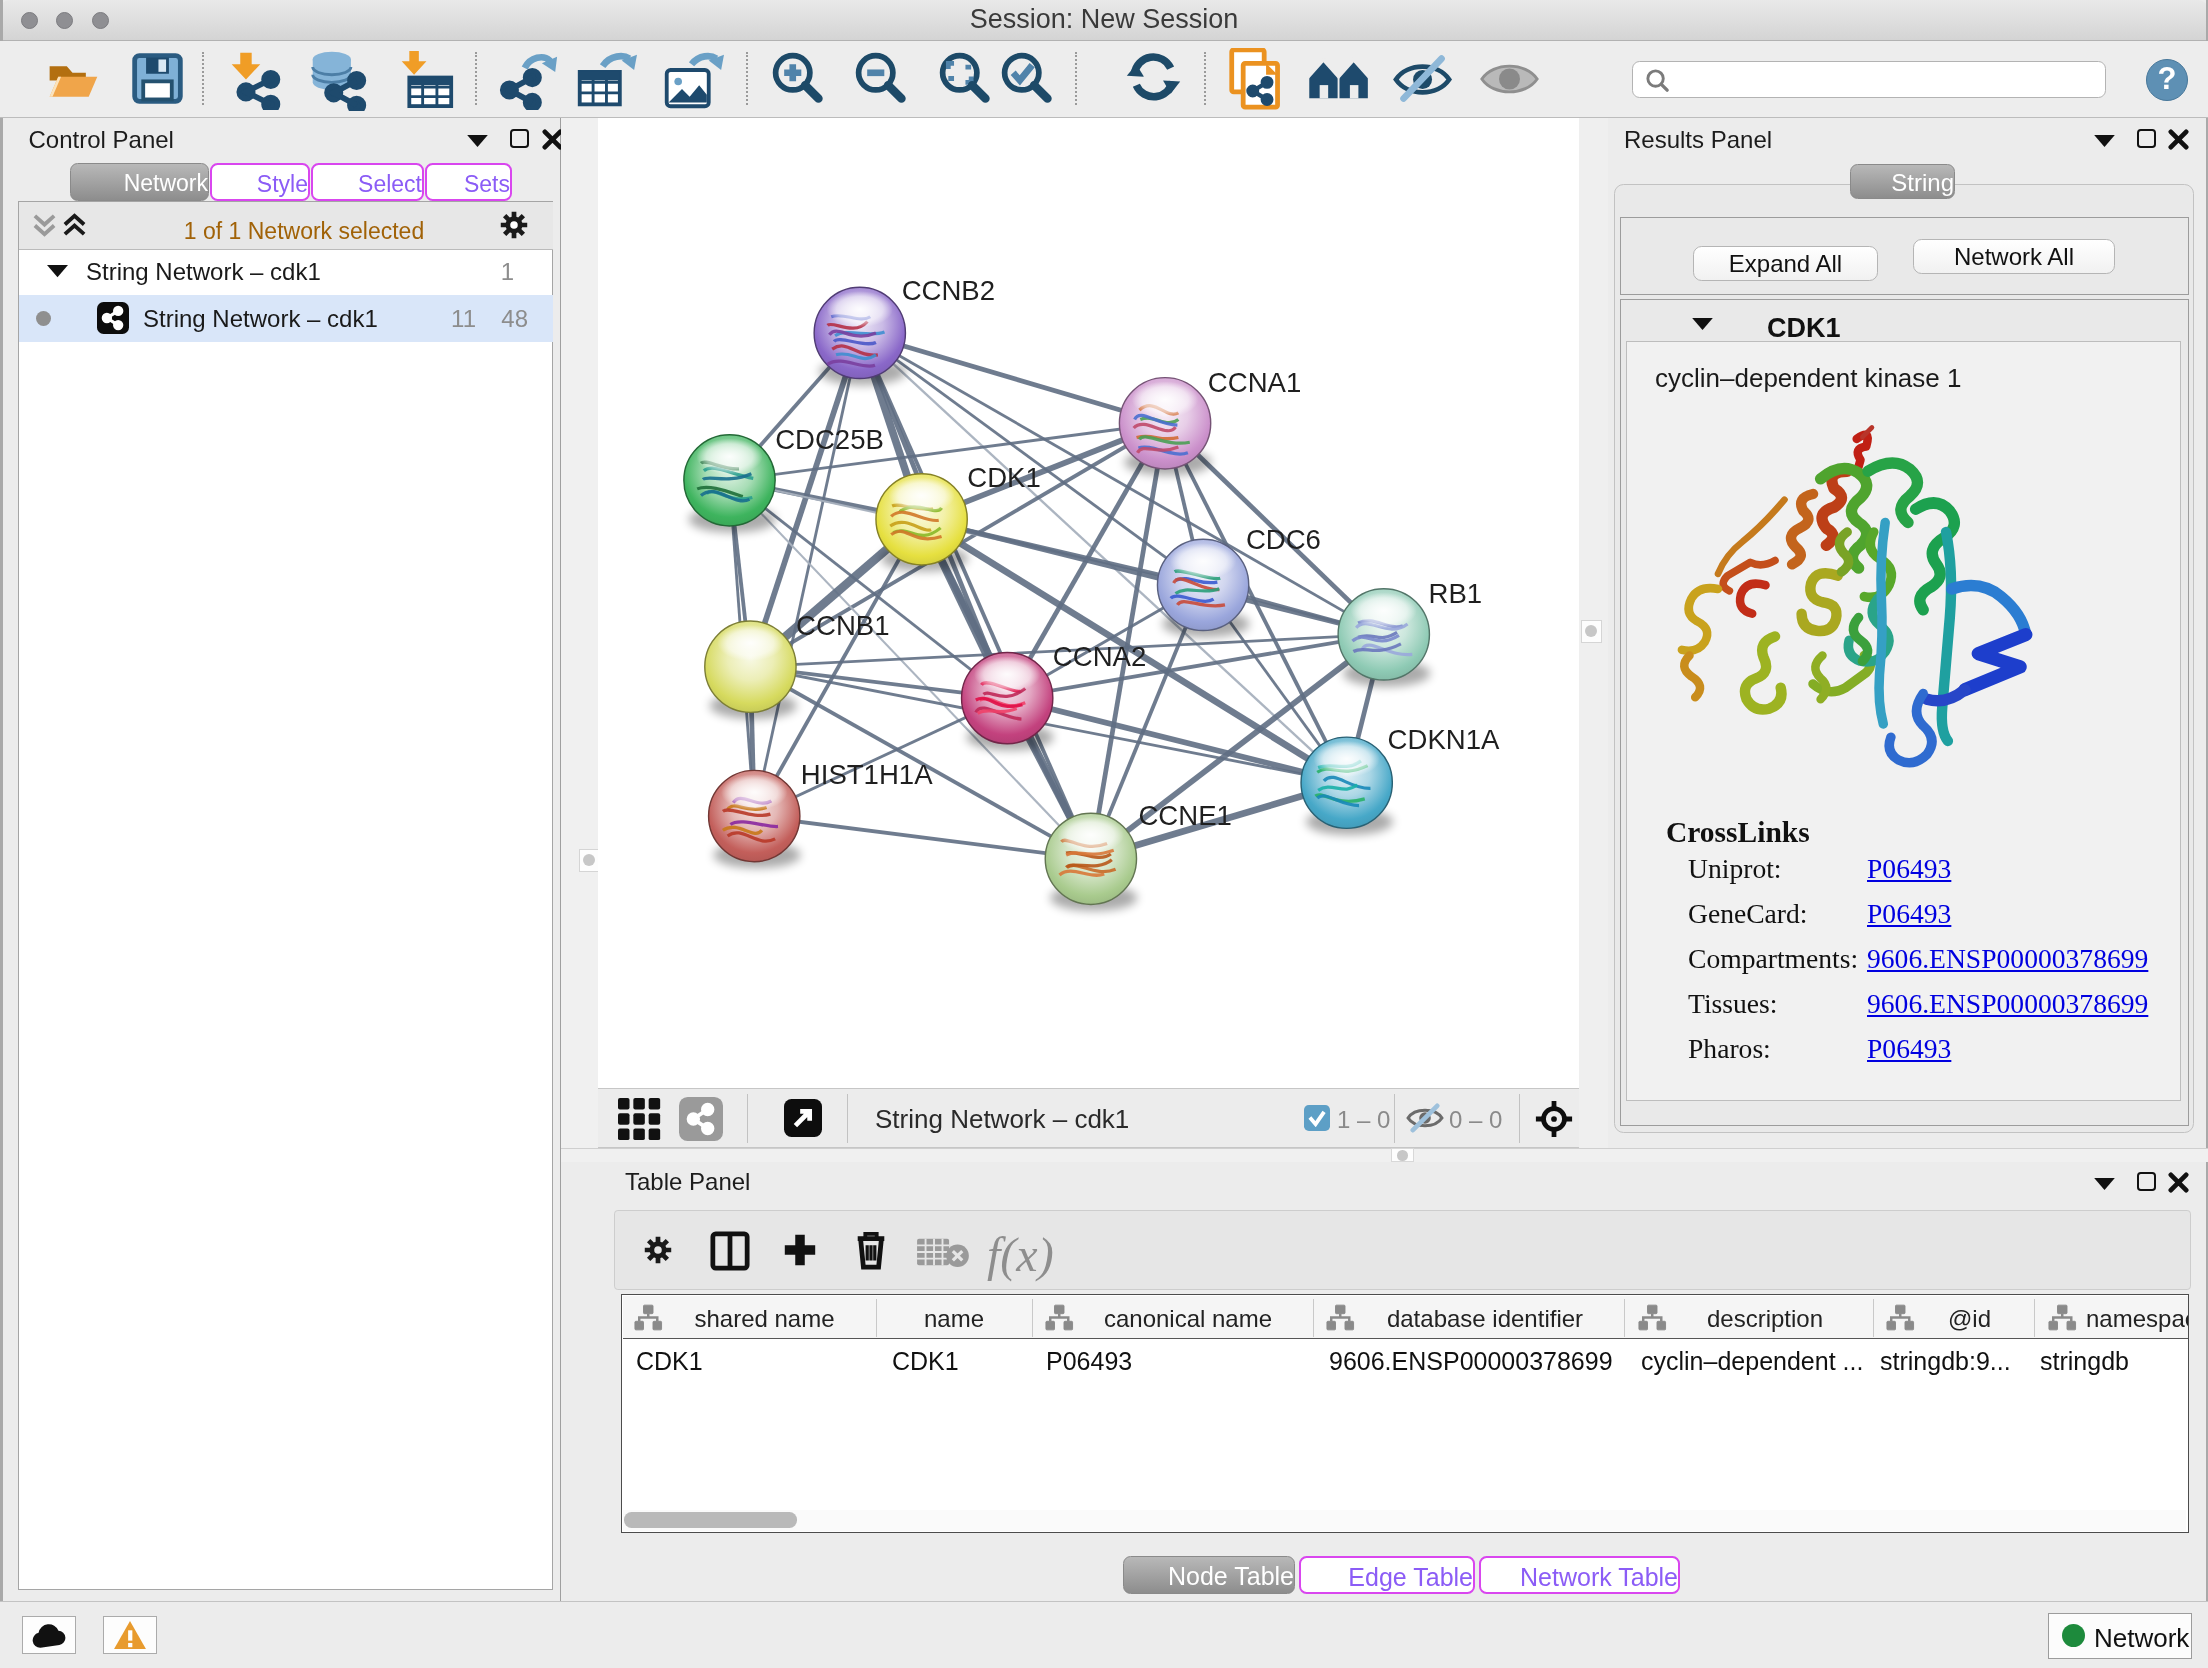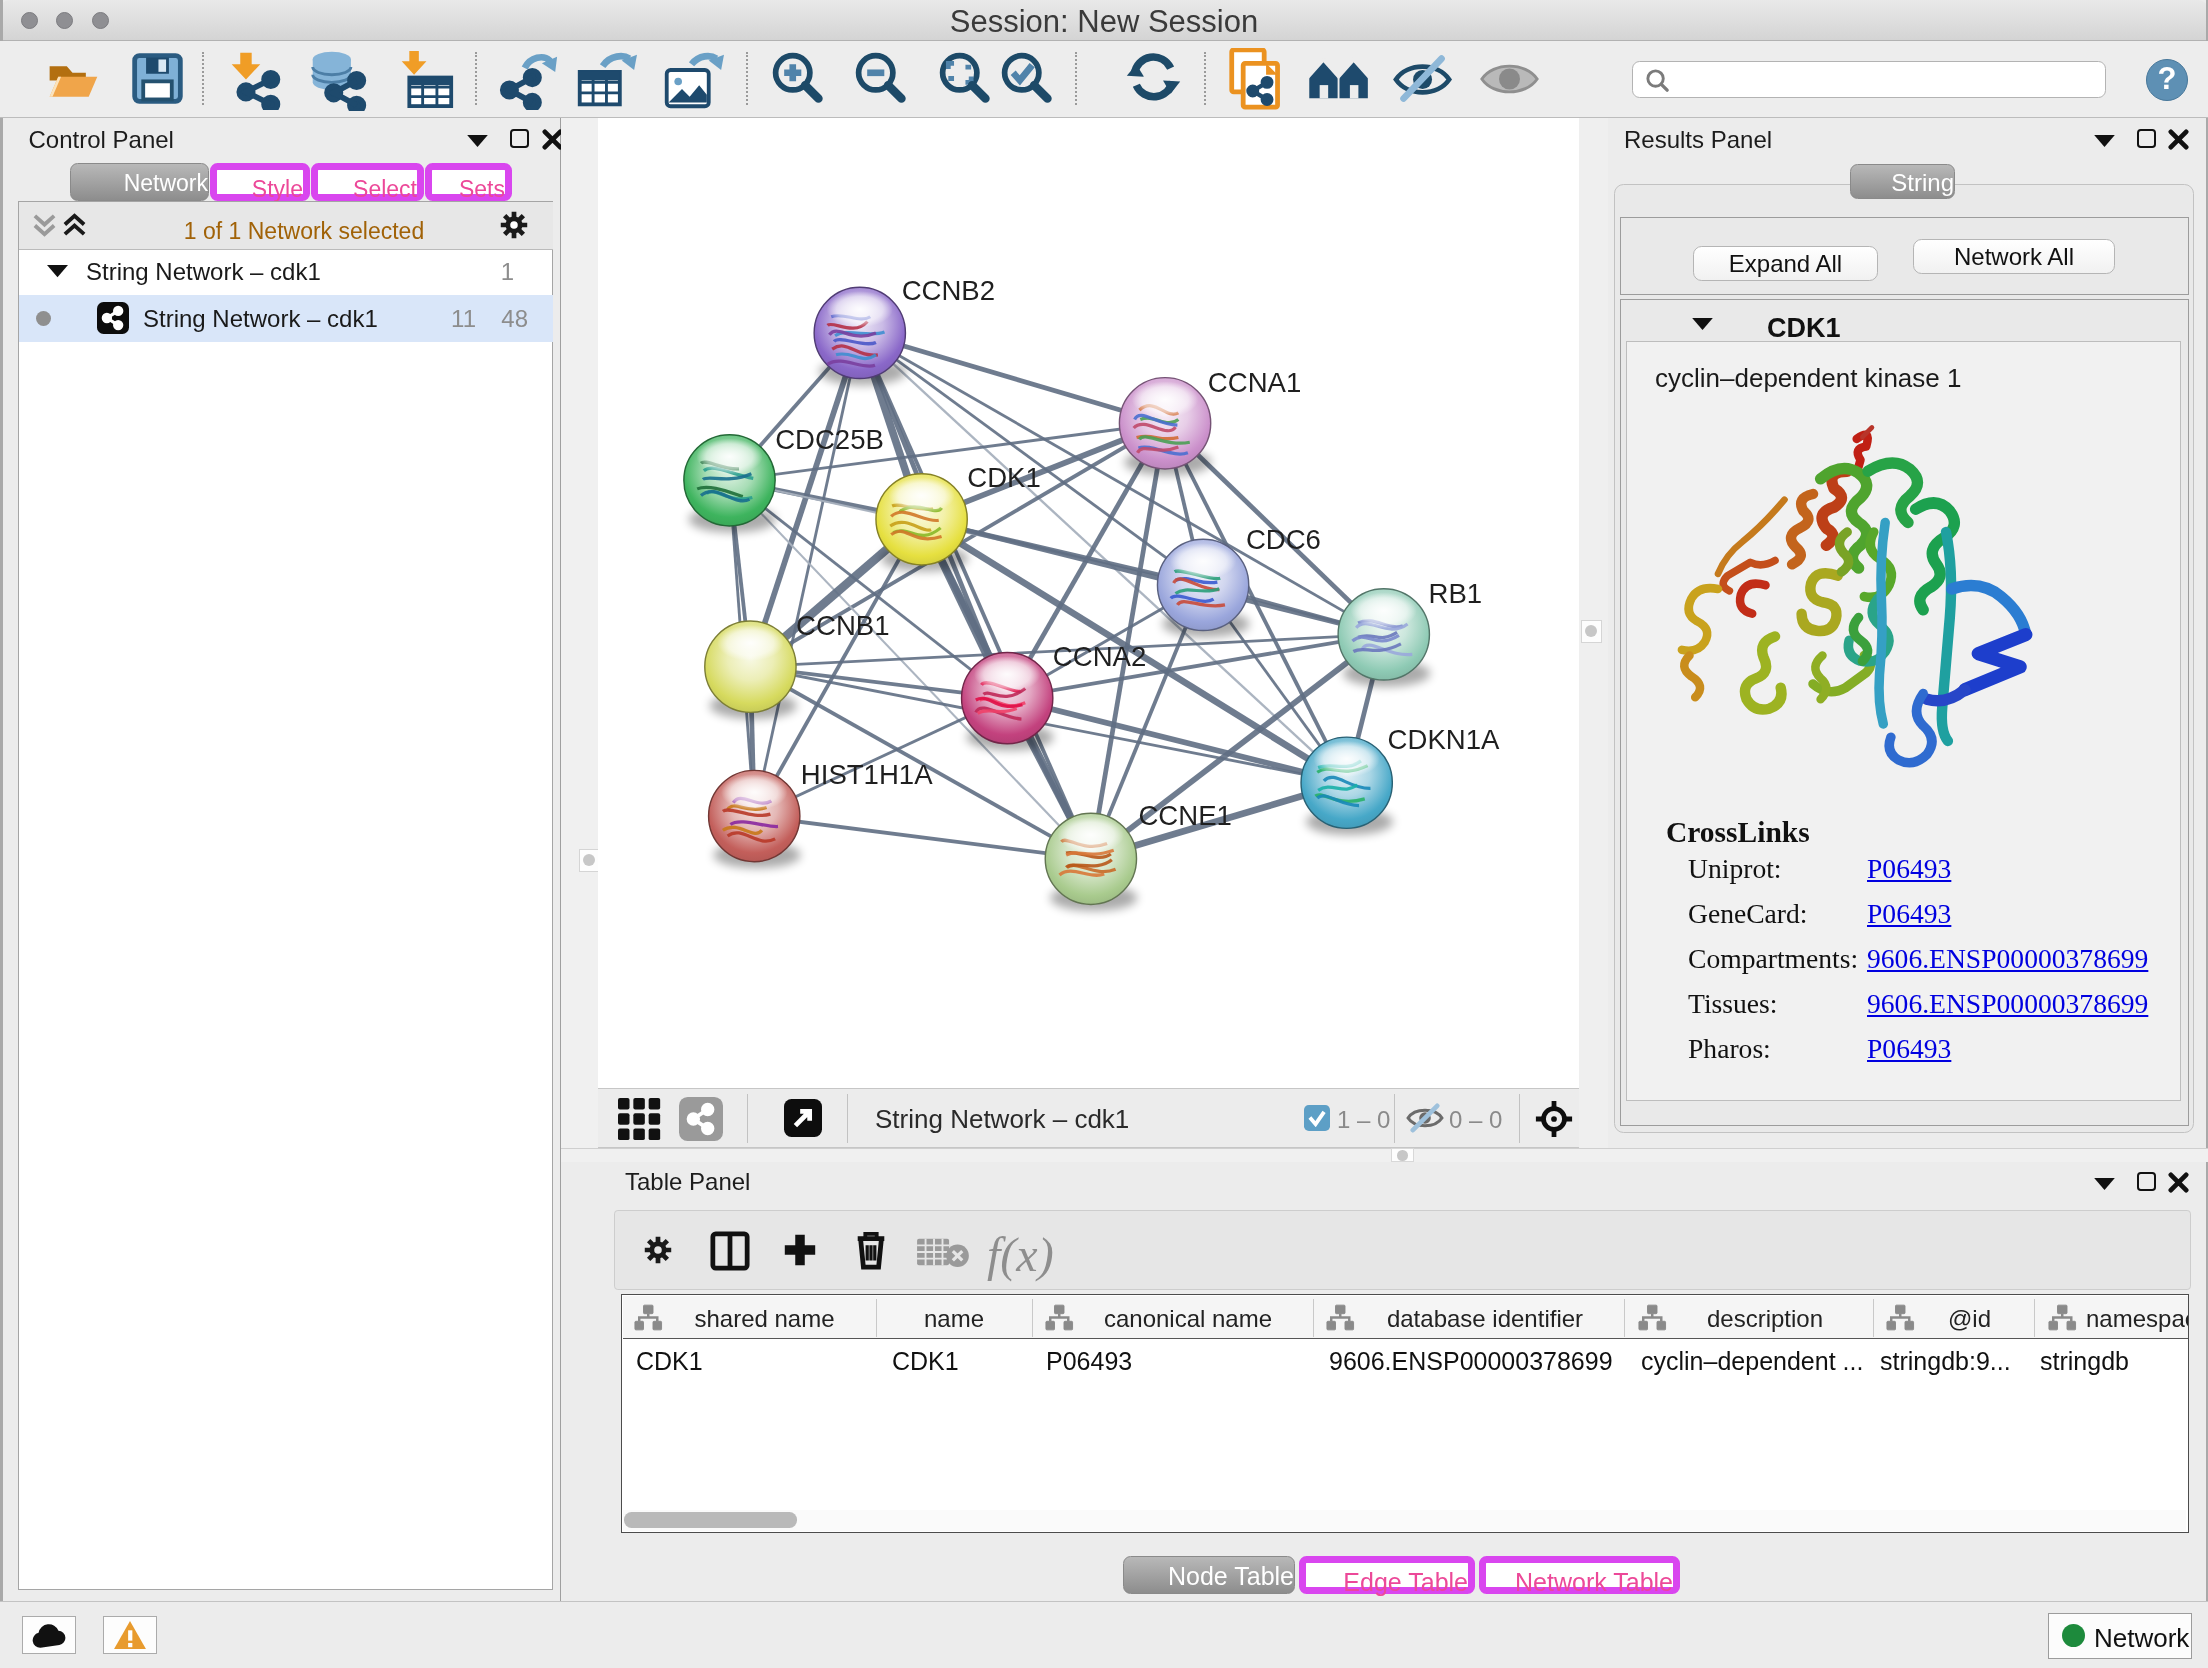--- a/index.html
+++ b/index.html
@@ -1,30 +1,30 @@
 <!DOCTYPE html>
 <html style="font-size:15px"><head><meta charset="utf-8"><style>
 html,body{margin:0;padding:0}
 #win{position:relative;width:2208px;height:1668px;background:#ececec;font-family:"Liberation Sans",sans-serif;overflow:hidden;box-sizing:border-box}
 .a{position:absolute}
 .vsep{position:absolute;width:0;border-left:2.9px dotted #9a9a9a;top:52px;height:53px}
 .paneltitle{font-size:24px;color:#1c1c1c}
 .tab{position:absolute;height:38px;line-height:38px;text-align:right;font-size:23px;border-radius:7.6px;box-sizing:border-box}
 .tabon{background:linear-gradient(#b8b8b8,#8d8d8d);color:#fff;border:1px solid #8a8a8a}
-.taboff{background:#fff;color:#ec4899;border:7px solid #d946ef}
+.taboff{background:#fff;color:#8b5cf6;border:2px solid #d946ef}
 .btn{position:absolute;background:linear-gradient(#ffffff,#f1f1f1);border:1px solid #b5b5b5;border-radius:8.6px;text-align:center;font-size:24px;color:#111;box-sizing:border-box}
 </style></head>
 <body>
 <div id="win">
 
 <div class="a" style="left:0;top:0;width:2208px;height:40px;background:linear-gradient(#e9e9e9,#d4d4d4);border-bottom:1px solid #b2b2b2;border-radius:9.5px 9.5px 0 0"></div>
 <div class="a" style="left:21px;top:12.4px;width:17px;height:17px;border-radius:50%;background:#8f8f93;border:1px solid #7c7c80;box-sizing:border-box"></div>
 <div class="a" style="left:56px;top:12.4px;width:17px;height:17px;border-radius:50%;background:#8f8f93;border:1px solid #7c7c80;box-sizing:border-box"></div>
 <div class="a" style="left:92px;top:12.4px;width:17px;height:17px;border-radius:50%;background:#8f8f93;border:1px solid #7c7c80;box-sizing:border-box"></div>
-<div class="a" style="left:0;top:3.8px;width:2208px;text-align:center;font-size:31px;color:#3a3a3a">Session: New Session</div>
+<div class="a" style="left:0;top:3.8px;width:2208px;text-align:center;font-size:27px;color:#3a3a3a">Session: New Session</div>
 
 <div class="a" style="left:0;top:0;width:2.9px;height:1668px;background:#a9a9a9"></div>
 <div class="a" style="left:2206px;top:0;width:2.9px;height:1668px;background:#a9a9a9"></div>
 <div class="a" style="left:0;top:1666px;width:2208px;height:1.9px;background:#a9a9a9"></div>
 
 <div class="a" style="left:0;top:41px;width:2208px;height:76px;background:#ededed;border-bottom:1px solid #bcbcbc"></div>
 <svg class="a" style="left:42px;top:49px" width="61" height="61" viewBox="0 0 64 64">
       <path d="M8 18 h18 l6 7 h14 v8 H8z" fill="#b36f10"></path>
       <path d="M8 50 L17 29 h41 L49 50z" fill="#f0a54a"></path>
       <path d="M8 50 L17 29h3 L11 50z" fill="#fbe3bd"></path>

